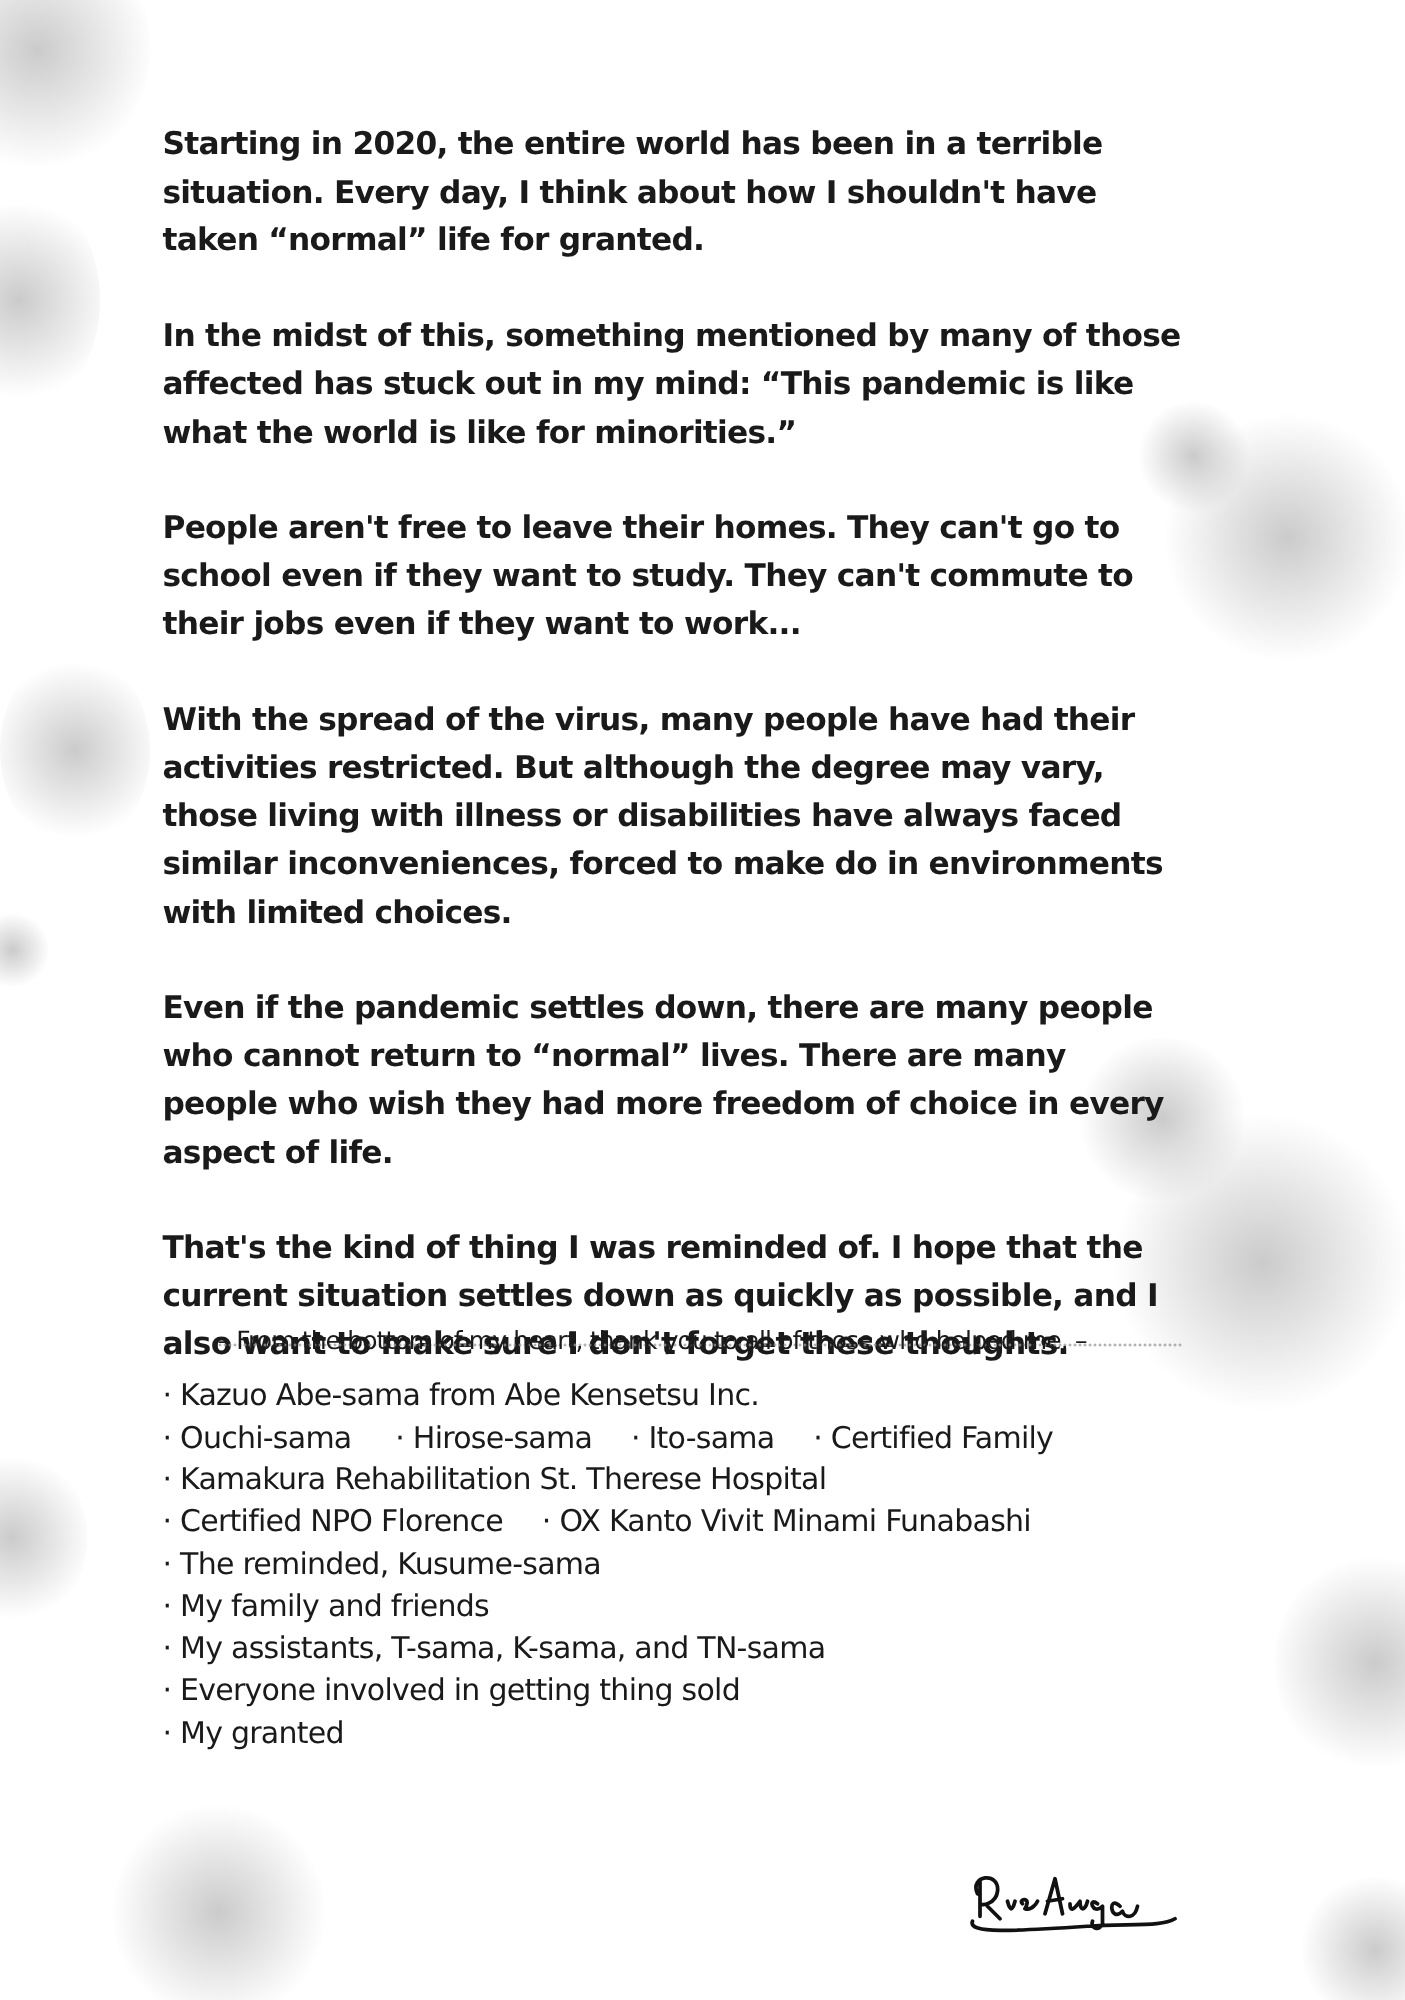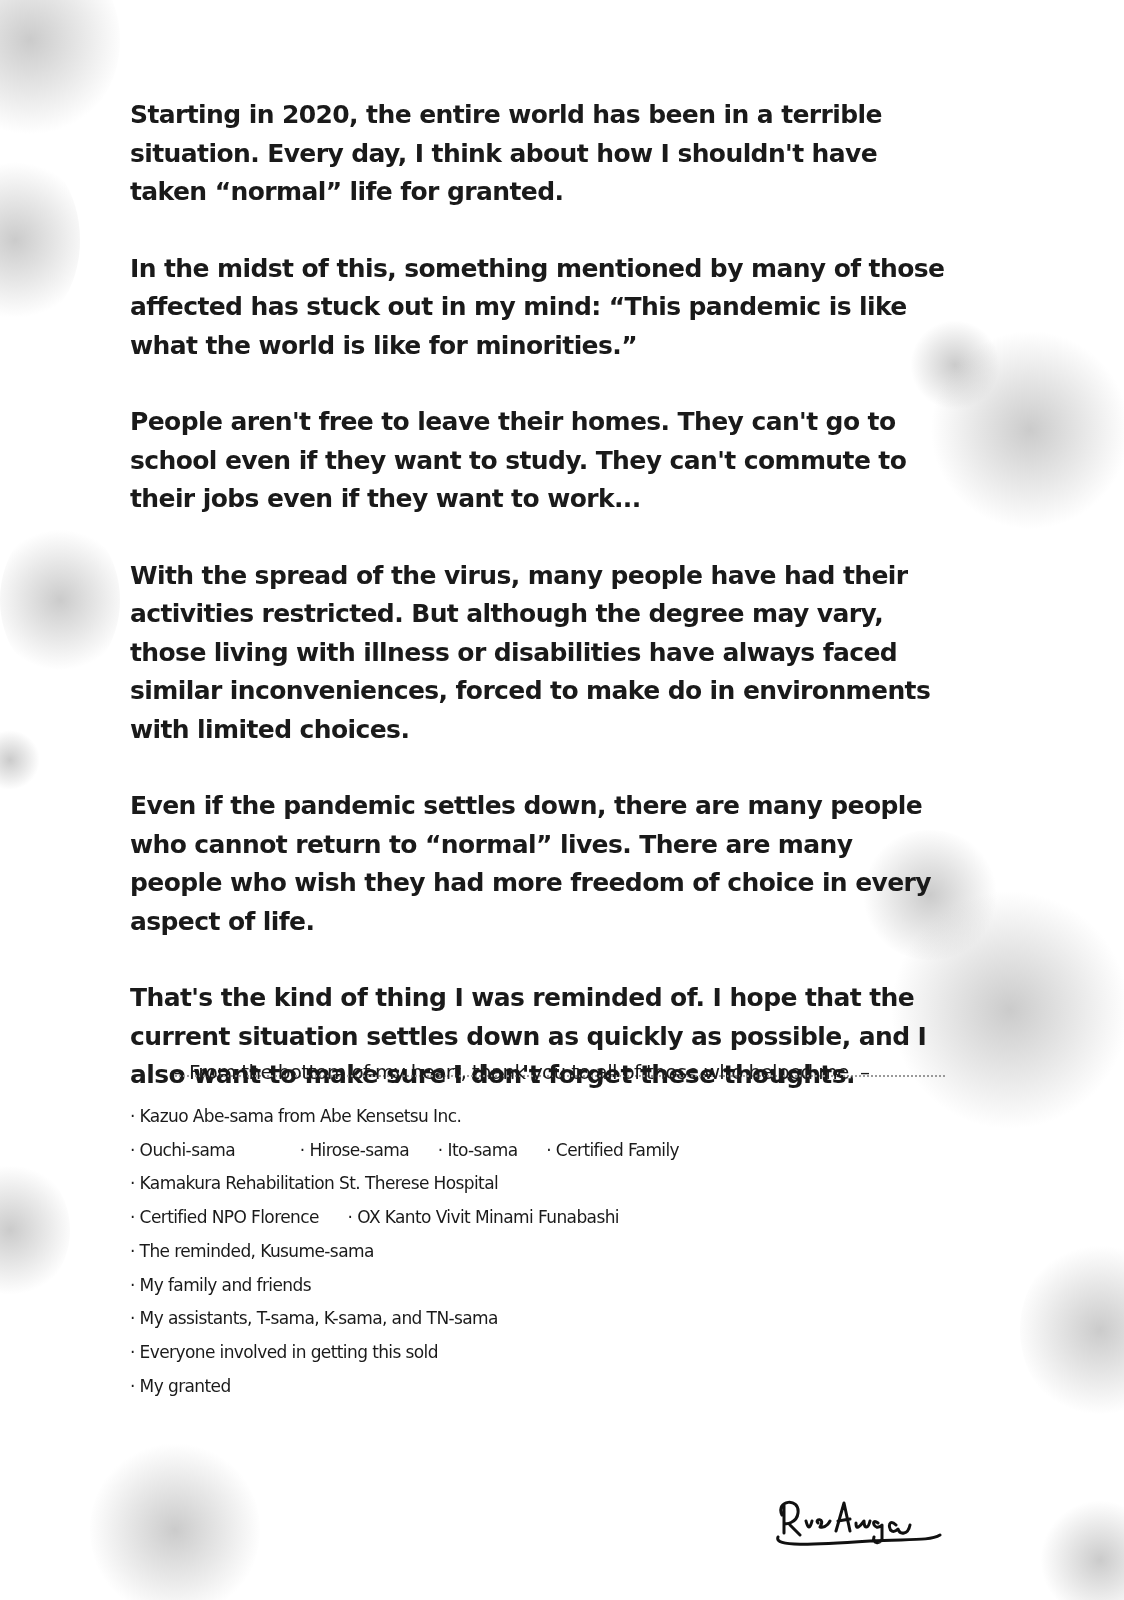--- a/index.html
+++ b/index.html
@@ -7,21 +7,21 @@
          font-family:"DejaVu Sans", sans-serif; color:#1a1a1a; }
   .spot { position:absolute; border-radius:50%;
           background: radial-gradient(circle, rgba(160,160,160,0.55) 0%, rgba(190,190,190,0.35) 40%, rgba(255,255,255,0) 70%); }
   .content { position:absolute; left:130px; top:96px; width:820px; }
   .para { font-size:25px; line-height:38.5px; margin:0 0 38px 0; letter-spacing:-0.6px; font-weight:700; }
   .thanks { position:absolute; left:126px; top:1060px; width:772px; font-size:20px; letter-spacing:-0.7px;
             padding-bottom:6px;
             background-image: radial-gradient(#999 0.8px, transparent 0.9px);
             background-size:4px 4px; background-position:0 14px; background-repeat:repeat-x;margin-left:48px; }
   .thanks span { background:transparent; }
-  .list { position:absolute; left:130px; top:1100px; width:800px; font-size:17px; line-height:33.7px; letter-spacing:-0.6px; }
+  .list { position:absolute; left:130px; top:1100px; width:800px; font-size:24px; line-height:33.7px; letter-spacing:-0.6px; }
   .li { white-space:nowrap; }
   .li .item { margin-right:24px; }
   .sig { position:absolute; left:770px; top:1495px; width:190px; height:60px; }
 </style>
 </head>
 <body>
 
 <div class="spot" style="left:-60px;top:-60px;width:180px;height:200px;"></div>
 <div class="spot" style="left:-50px;top:150px;width:130px;height:180px;"></div>
 <div class="spot" style="left:910px;top:320px;width:90px;height:90px;"></div>
@@ -44,34 +44,34 @@
   <p class="para">That's the kind of thing I was reminded of. I hope that the current situation settles down as quickly as possible, and I also want to make sure I don't forget these thoughts.</p>
 </div>
 
 <div class="thanks">
   <span>– From the bottom of my heart, thank you to all of those who helped me. –</span>
 </div>
 
 <div class="list">
   <div class="li"><span class="item">· Kazuo Abe-sama from Abe Kensetsu Inc.</span></div>
   <div class="li">
-    <span class="item" style="margin-right:60px">· Ouchi-sama</span>
+    <span class="item" style="margin-right:28px">· Ouchi-sama</span>
     <span class="item">· Hirose-sama</span>
     <span class="item">· Ito-sama</span>
     <span class="item">· Certified Family</span>
   </div>
   <div class="li"><span class="item">· Kamakura Rehabilitation St. Therese Hospital</span></div>
   <div class="li">
     <span class="item">· Certified NPO Florence</span>
     <span class="item">· OX Kanto Vivit Minami Funabashi</span>
   </div>
   <div class="li"><span class="item">· The reminded, Kusume-sama</span></div>
   <div class="li"><span class="item">· My family and friends</span></div>
   <div class="li"><span class="item">· My assistants, T-sama, K-sama, and TN-sama</span></div>
-  <div class="li"><span class="item">· Everyone involved in getting this sold</span></div>
+  <div class="li"><span class="item">· Everyone involved in getting thing sold</span></div>
   <div class="li"><span class="item">· My granted</span></div>
 </div>
 
 <svg class="sig" viewBox="0 0 190 60" aria-label="signature">
   <path d="M12 20 C5 5, 30 2, 28 18 C27 28, 15 30, 14 28 M14 10 L14 38 M20 30 L30 40
            M36 26 C38 34, 40 34, 42 26 M48 28 C44 24, 56 22, 50 32 C56 34, 60 26, 60 26
            M66 36 L74 8 L80 36 M68 26 L80 24 M86 28 C86 34, 88 34, 94 26 C94 34, 98 34, 100 26
            M108 28 C100 22, 104 38, 112 30 L112 44 C110 50, 102 48, 104 42
            M126 30 C116 20, 118 44, 128 34 C130 40, 138 40, 140 30
            M8 42 C4 52, 40 50, 100 46 C140 44, 160 46, 170 40" fill="none" stroke="#111" stroke-width="3" stroke-linecap="round" stroke-linejoin="round"></path>

